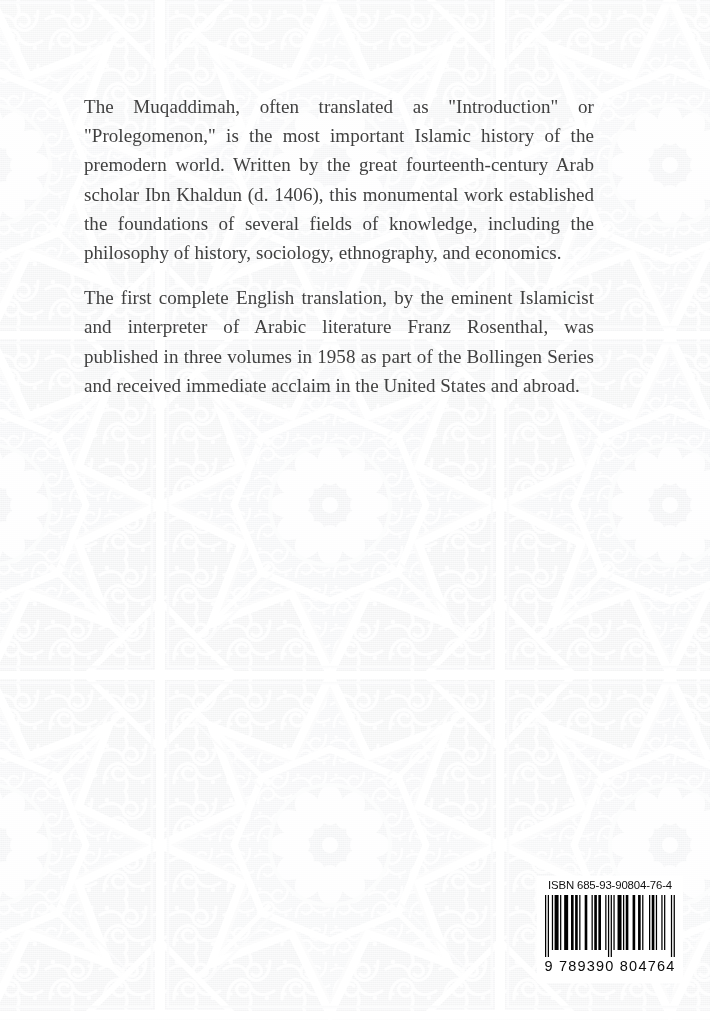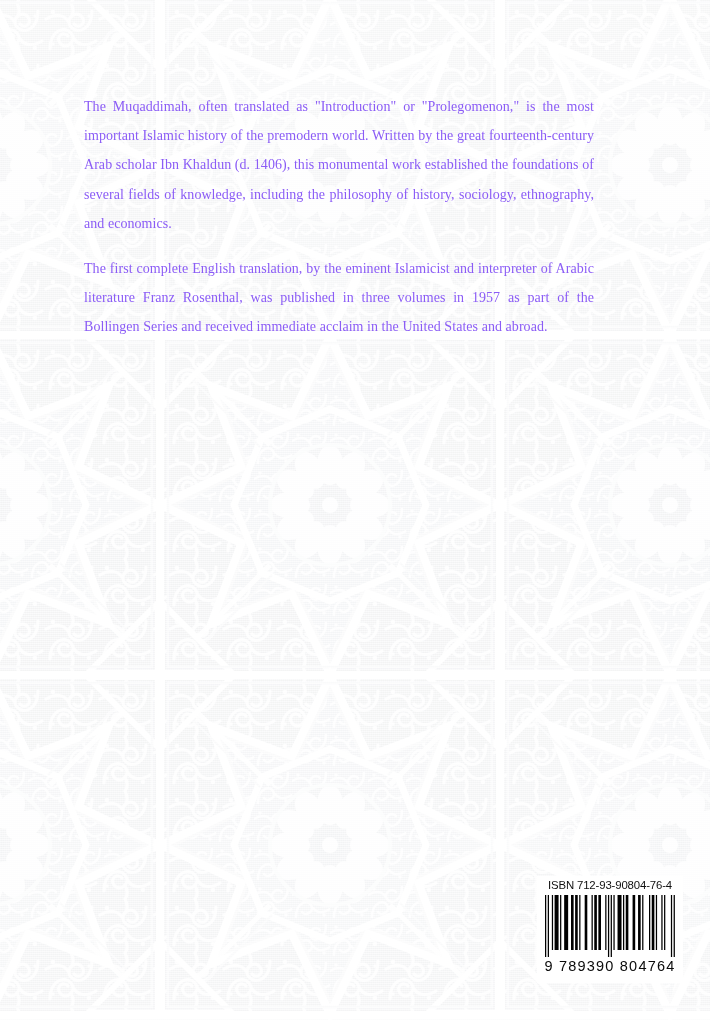--- a/index.html
+++ b/index.html
@@ -61,23 +61,23 @@
   
   #blurb {
     position: absolute;
     left: 84px;
     top: 92px;
     width: 510px;
     z-index: 5;
   }
   .para {
     margin: 0 0 16px 0;
-    font-size: 14px;
+    font-size: 19px;
     line-height: 29.2px;
-    color: #8b5cf6;
+    color: #404040;
     text-align: justify;
     text-justify: inter-word;
     letter-spacing: 0.05px;
   }
   .para:last-child { margin-bottom: 0; }
 
   
   #barcode-block {
     position: absolute;
     left: 537px;
@@ -234,25 +234,25 @@
 
       <rect x="0" y="0" width="710" height="1020" fill="#ffffff" opacity="0.46"></rect>
     </svg>
   </div>
 
   <div id="paper-texture"></div>
   <div id="wash"></div>
 
   <div id="blurb">
     <p class="para">The Muqaddimah, often translated as "Introduction" or "Prolegomenon," is the most important Islamic history of the premodern world. Written by the great fourteenth-century Arab scholar Ibn Khaldun (d. 1406), this monumental work established the foundations of several fields of knowledge, including the philosophy of history, sociology, ethnography, and economics.</p>
-    <p class="para">The first complete English translation, by the eminent Islamicist and interpreter of Arabic literature Franz Rosenthal, was published in three volumes in 1957 as part of the Bollingen Series and received immediate acclaim in the United States and abroad.</p>
+    <p class="para">The first complete English translation, by the eminent Islamicist and interpreter of Arabic literature Franz Rosenthal, was published in three volumes in 1958 as part of the Bollingen Series and received immediate acclaim in the United States and abroad.</p>
   </div>
 
   <div id="barcode-block">
-    <div id="isbn-text">ISBN 712-93-90804-76-4</div>
+    <div id="isbn-text">ISBN 685-93-90804-76-4</div>
     <svg id="barcode-bars" viewBox="0 0 130 62" preserveAspectRatio="none" xmlns="http://www.w3.org/2000/svg">
       <rect x="0" y="0" width="130" height="62" fill="#ffffff"></rect>
       <g id="bars-group" fill="#000000">
           <rect x="0.00" y="0" width="1.25" height="62"></rect>
           <rect x="2.74" y="0" width="1.25" height="62"></rect>
           <rect x="6.84" y="0" width="1.25" height="55"></rect>
           <rect x="9.58" y="0" width="3.99" height="55"></rect>
           <rect x="15.05" y="0" width="1.25" height="55"></rect>
           <rect x="19.16" y="0" width="3.99" height="55"></rect>
           <rect x="26.00" y="0" width="2.62" height="55"></rect>

